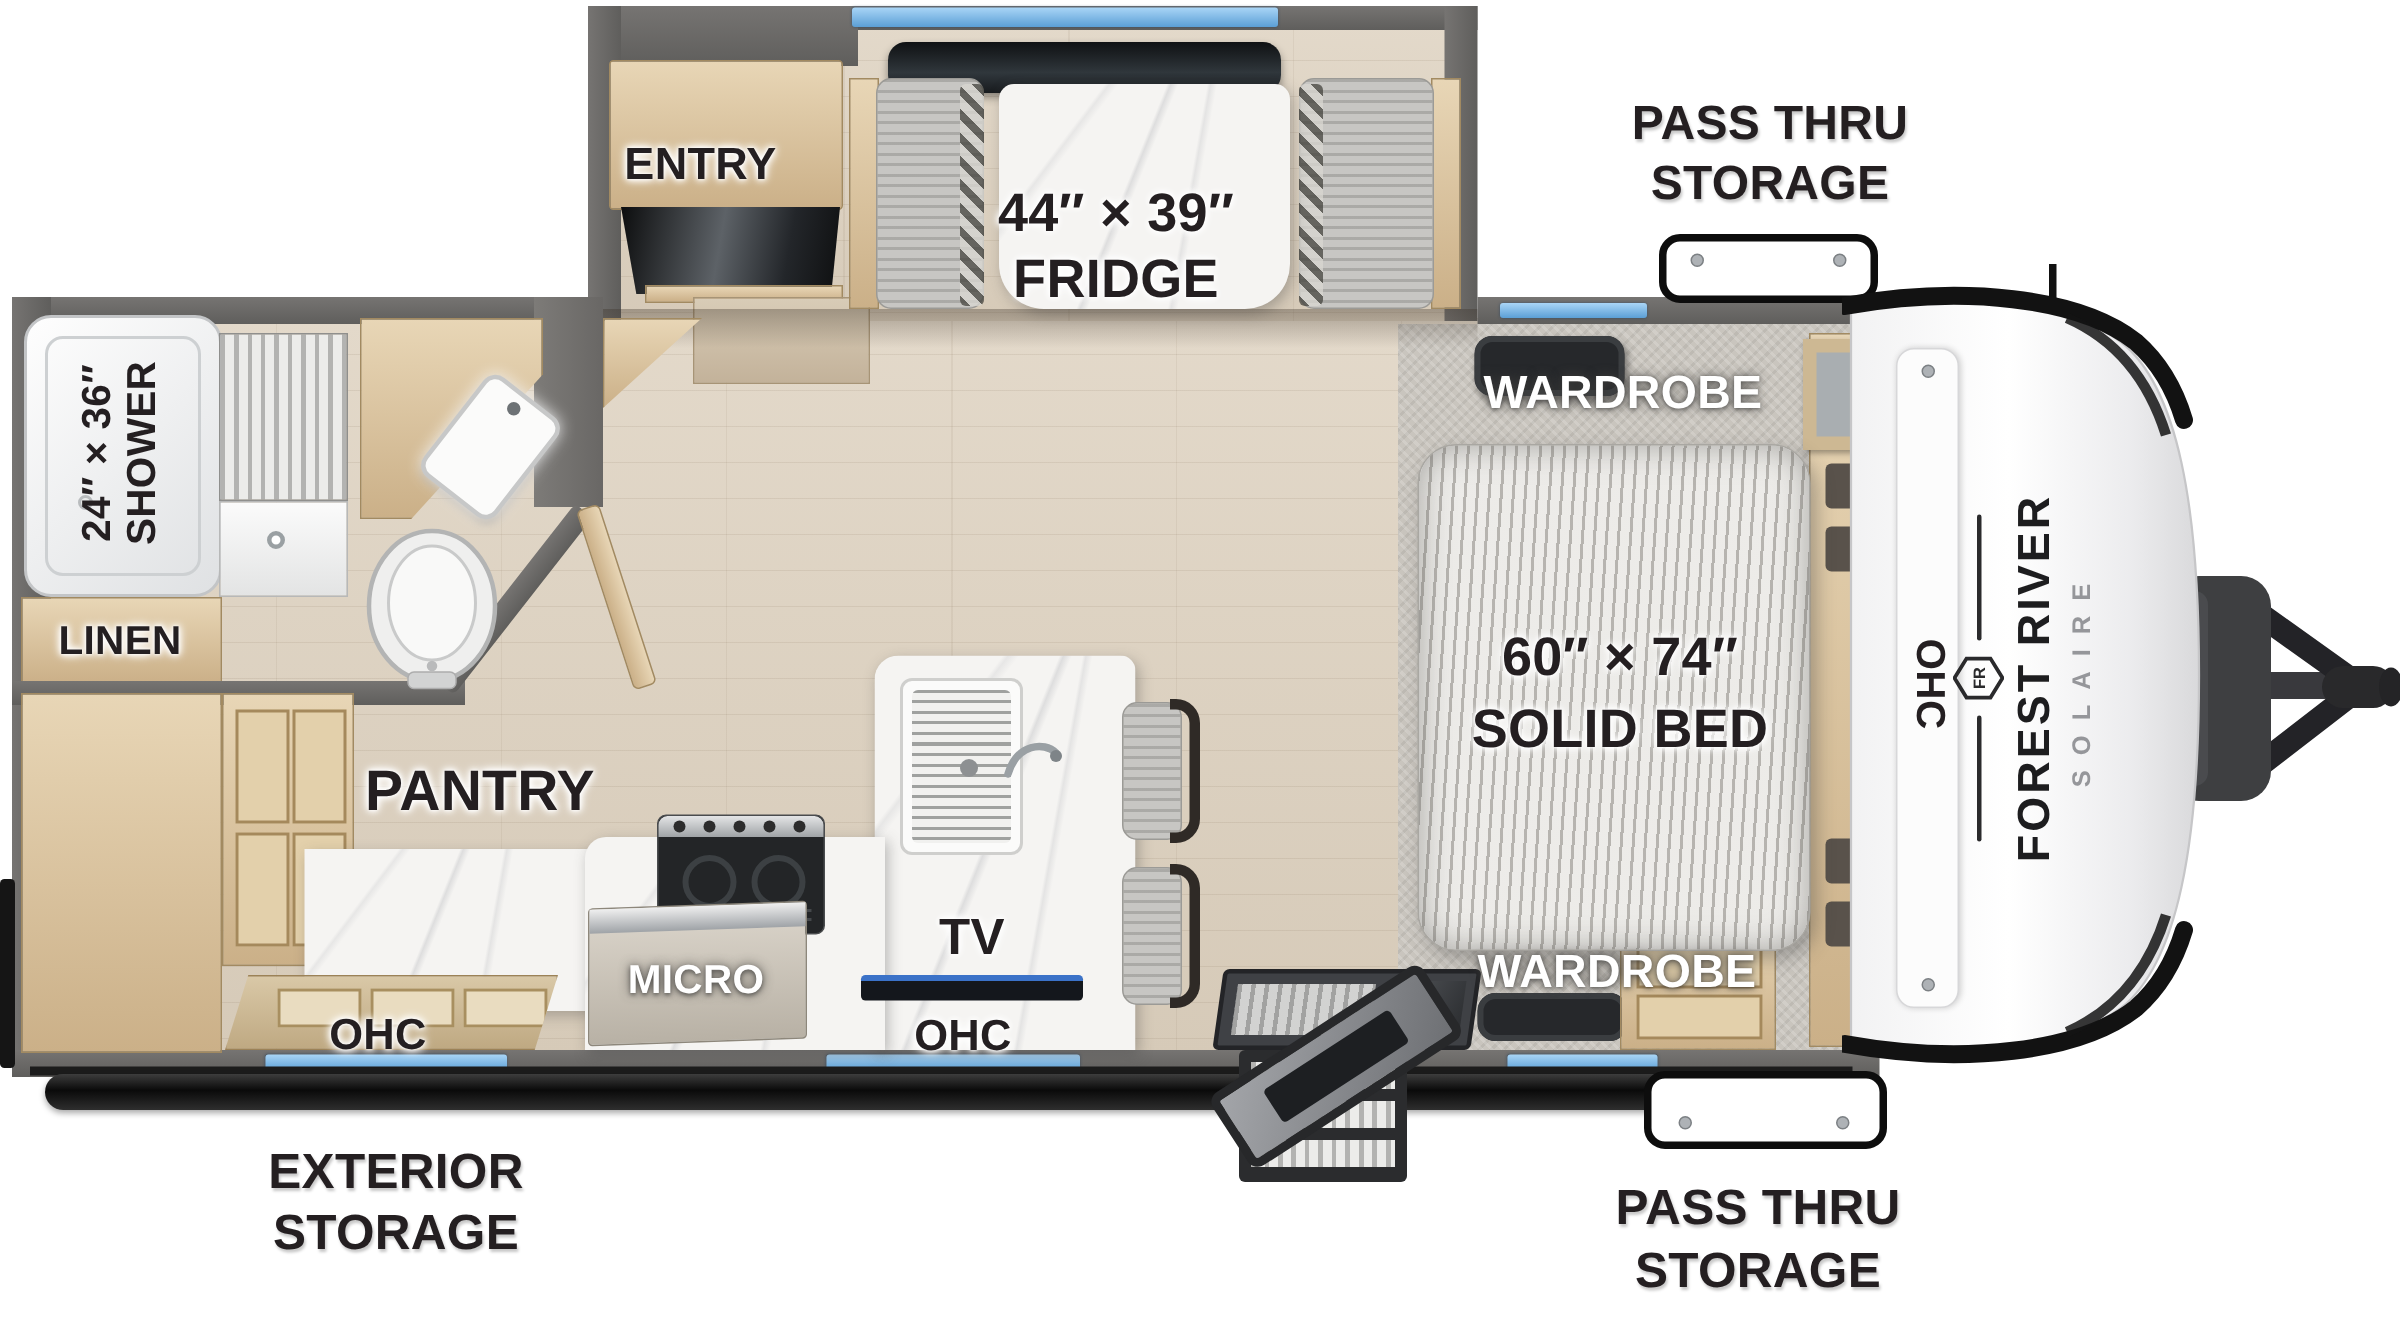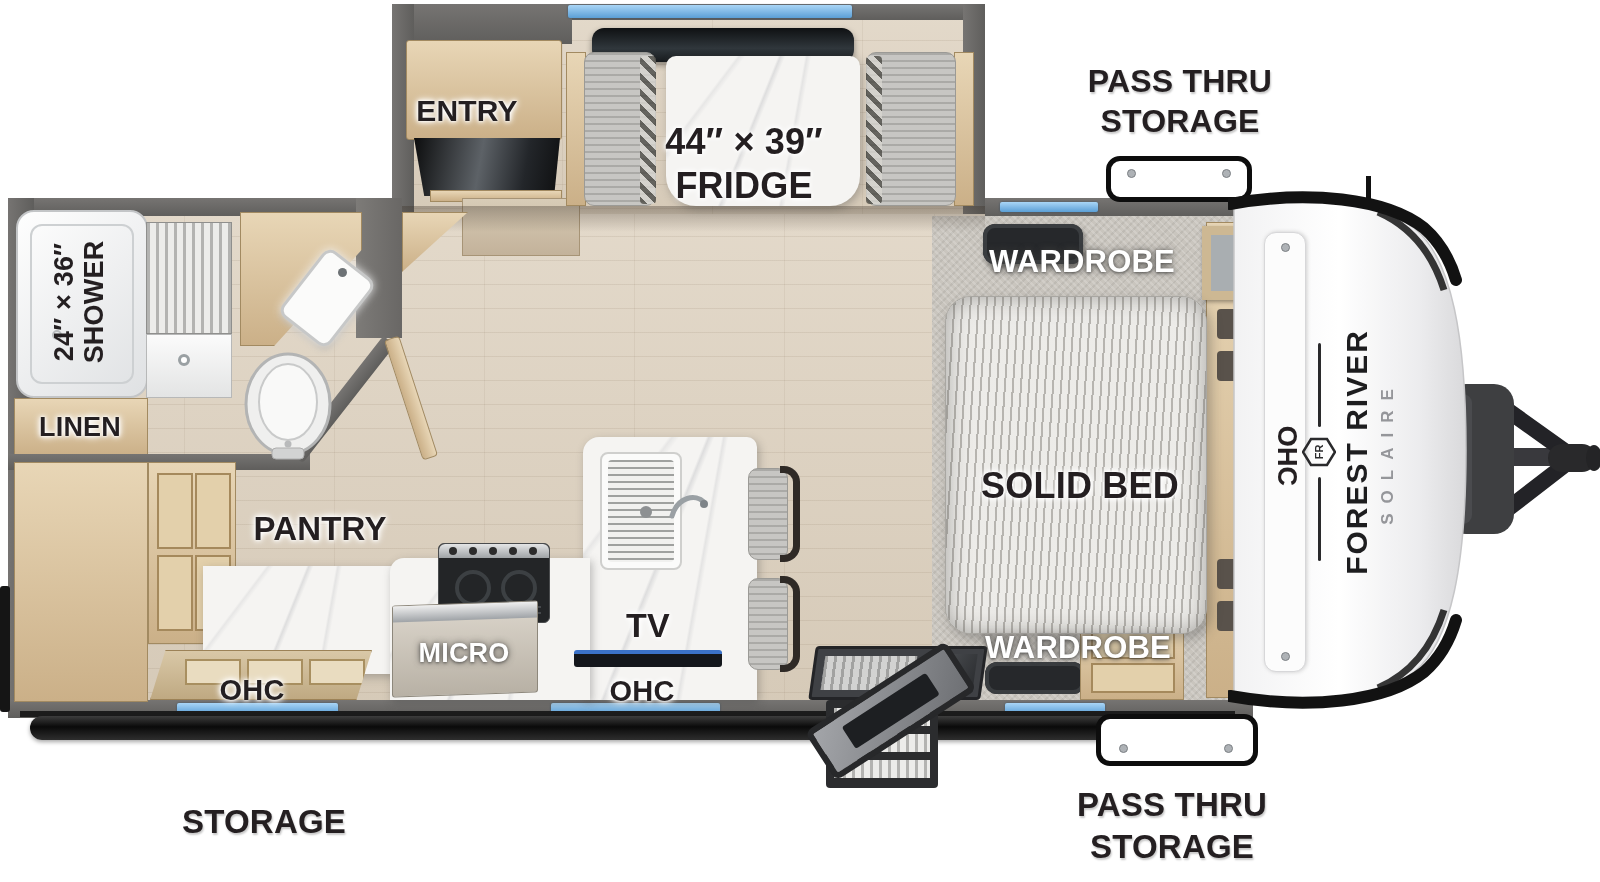--- a/index.html
+++ b/index.html
@@ -281,41 +281,45 @@
     <div style="font-weight:800;font-size:30px;letter-spacing:2px;color:#1d1d1f;">FOREST RIVER</div>
     <div style="font-weight:700;font-size:17px;letter-spacing:10px;color:#95969a;">SOLAIRE</div>
   </div>
 
   <div class="lbl outside" style="left:1180px;top:82px;font-size:32px;">
     <div>PASS THRU</div>
   </div>
   <div class="lbl outside" style="left:1180px;top:122px;font-size:32px;">
     <div>STORAGE</div>
   </div>
+  <div class="lbl outside" style="left:264px;top:781px;font-size:33px;">
+    <div>EXTERIOR</div>
+  </div>
   <div class="lbl outside" style="left:264px;top:822px;font-size:33px;">
     <div>STORAGE</div>
   </div>
   <div class="lbl outside" style="left:1172px;top:805px;font-size:33px;">
     <div>PASS THRU</div>
   </div>
   <div class="lbl outside" style="left:1172px;top:847px;font-size:33px;">
     <div>STORAGE</div>
   </div>
 
   <div class="lbl glow" style="left:467px;top:110px;font-size:30px;">ENTRY</div>
   <div class="lbl glow" style="left:744px;top:142px;font-size:36px;">44″ × 39″</div>
   <div class="lbl glow" style="left:744px;top:186px;font-size:36px;">FRIDGE</div>
   <div class="lbl white" style="left:1082px;top:262px;font-size:31px;">WARDROBE</div>
   <div class="lbl white" style="left:1078px;top:648px;font-size:31px;">WARDROBE</div>
+  <div class="lbl glow" style="left:1080px;top:438px;font-size:36px;">60″ × 74″</div>
   <div class="lbl glow" style="left:1080px;top:486px;font-size:36px;">SOLID BED</div>
   <div class="lbl rotR" style="left:1286px;top:456px;font-size:27px;">OHC</div>
   <div class="lbl rotL" style="left:80px;top:302px;font-size:27px;">
     <div>24″ × 36″</div>
     <div>SHOWER</div>
   </div>
   <div class="lbl glow" style="left:80px;top:428px;font-size:27px;">LINEN</div>
-  <div class="lbl glow" style="left:320px;top:529px;font-size:33px;">PANTRY</div>
+  <div class="lbl glow" style="left:320px;top:529px;font-size:38px;">PANTRY</div>
   <div class="lbl white" style="left:464px;top:654px;font-size:27px;">MICRO</div>
   <div class="lbl glow" style="left:648px;top:626px;font-size:34px;">TV</div>
   <div class="lbl glow" style="left:252px;top:691px;font-size:29px;">OHC</div>
   <div class="lbl glow" style="left:642px;top:692px;font-size:29px;">OHC</div>
 
 </div>
 
 </body></html>

